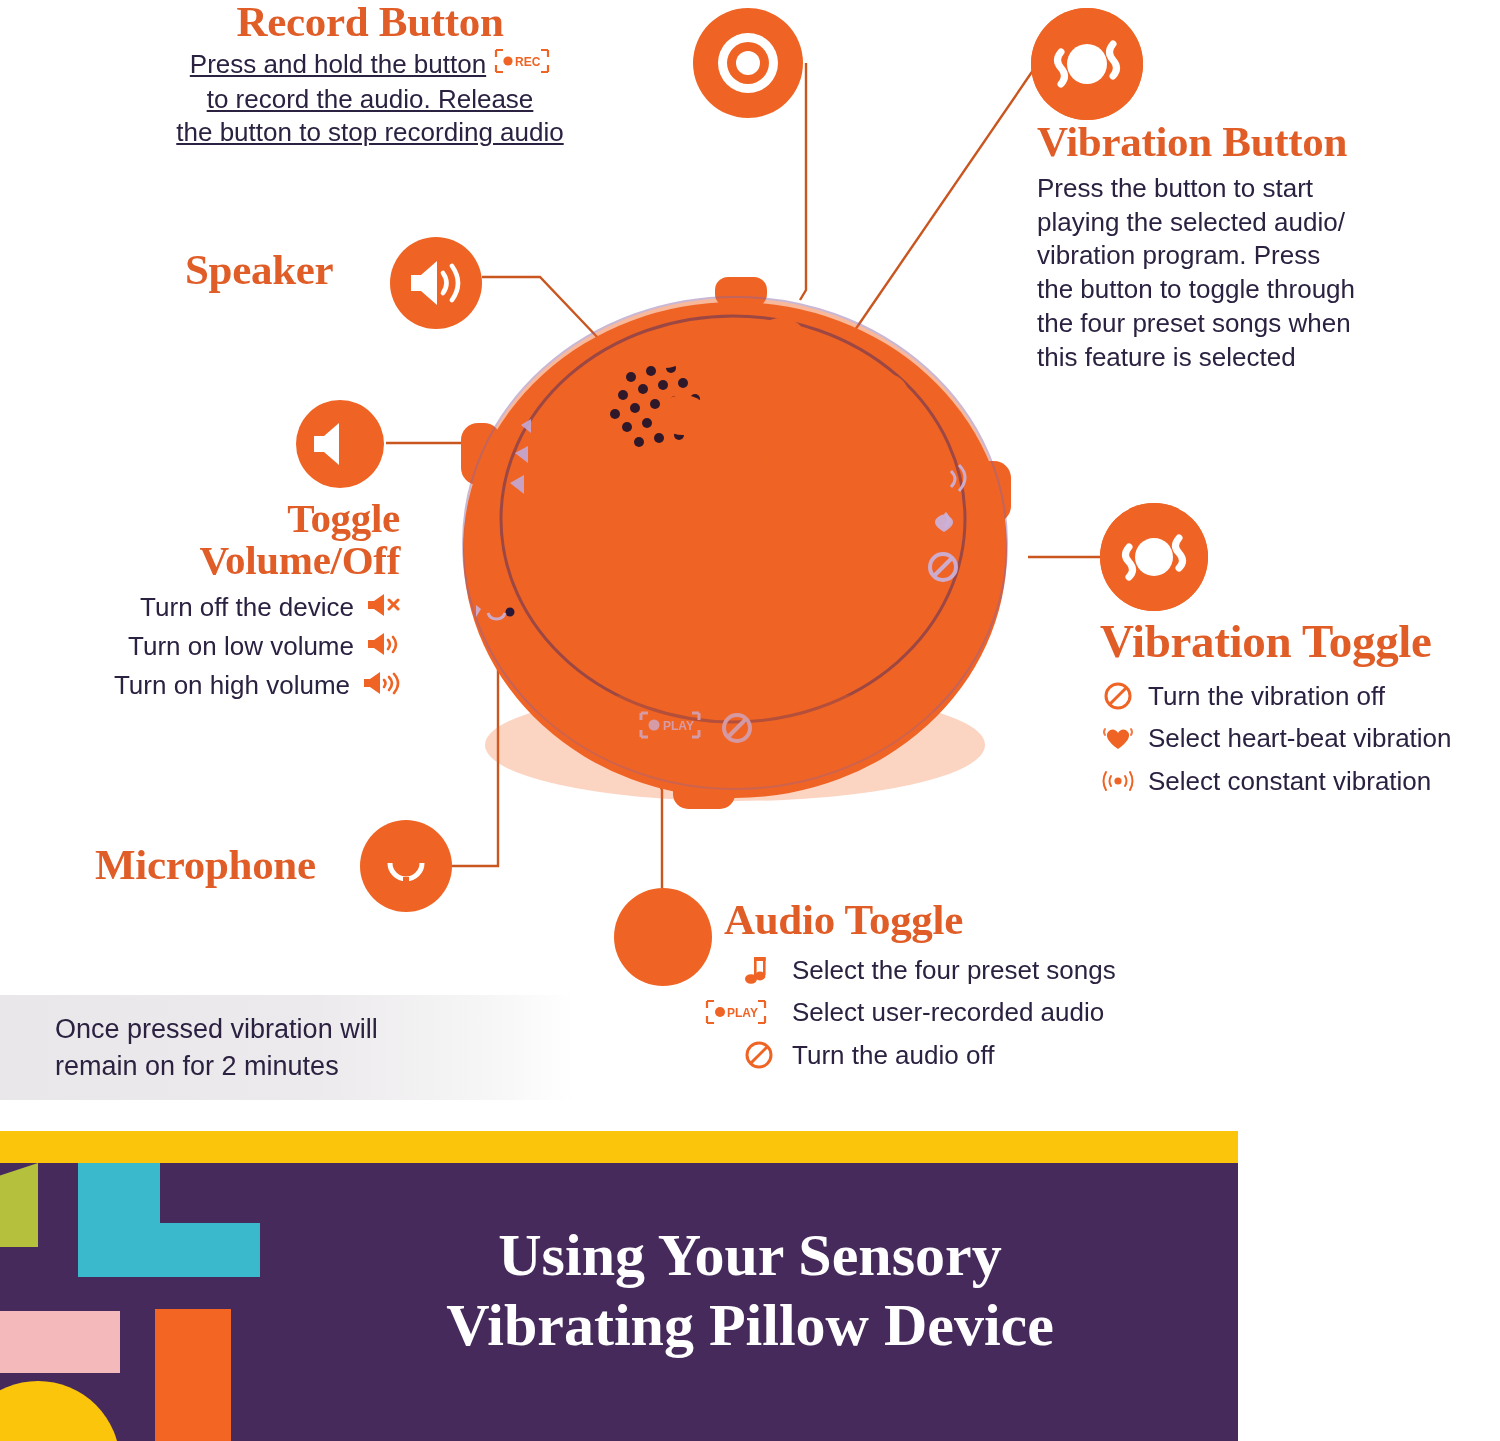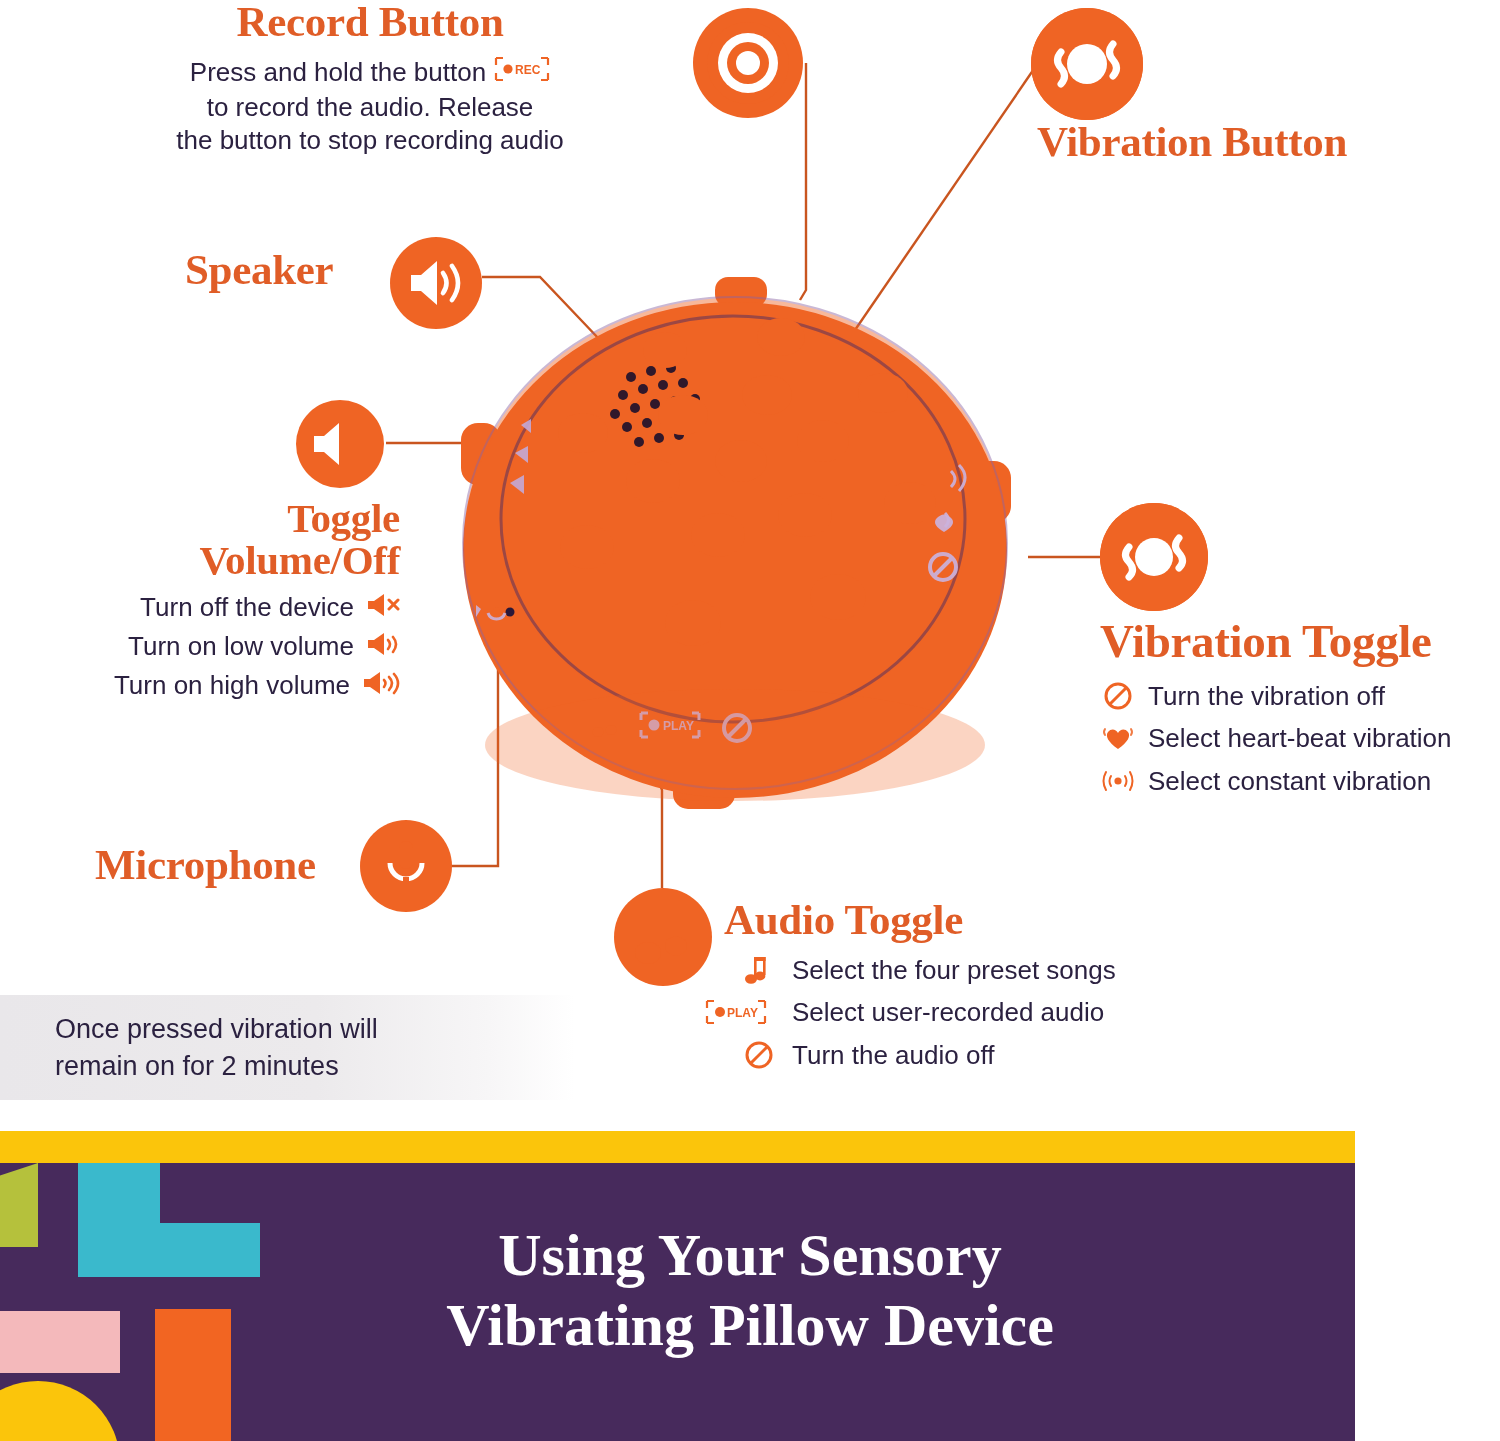--- a/index.html
+++ b/index.html
@@ -46,21 +46,21 @@
 
   
   .notebox {
     position:absolute; left:0px; top:995px; width:575px; height:105px;
     background:linear-gradient(to right,#e9e7ea 0%,#eceaec 55%,#f7f6f7 85%,#ffffff 100%);
     display:flex; align-items:center; padding-left:40px;
   }
   .notebox p { font-size:27px; line-height:1.35; color:#2b2140;margin-left:15px; }
 
   
-  .footer { position:absolute; left:0; top:1131px; width:1355px; height:310px; background:#472a5c; overflow:hidden; }
+  .footer { position:absolute; left:0; top:1131px; width:1238px; height:310px; background:#472a5c; overflow:hidden; }
   .footer .topbar { position:absolute; left:0; top:0; width:1500px; height:32px; background:#fbc50b; }
   .footer .ftitle {
     position:absolute; left:0; top:90px; width:1500px; text-align:center;
     font-family:"Liberation Serif", serif; font-weight:700; color:#ffffff;
     font-size:60px; line-height:1.16;
   }
   .shape { position:absolute; }
 
   
   .row { display:flex; align-items:flex-start; gap:12px; margin-bottom:10px; }
@@ -216,21 +216,21 @@
         <circle cx="14" cy="13" r="13" fill="none" stroke="#cbb2dc" stroke-width="4"></circle>
         <line x1="5" y1="22" x2="23" y2="4" stroke="#cbb2dc" stroke-width="4"></line>
       </g>
 
       <ellipse cx="280" cy="470" rx="250" ry="56" fill="#3a1f4d" opacity="0.28"></ellipse>
     </svg>
   </div>
 
   <div style="position:absolute;left:60px;top:0px;width:620px;text-align:center;">
     <div class="title" style="font-size:43px;">Record Button</div>
-    <div class="body" style="margin-top:12px;">
+    <div class="body" style="margin-top:4px;text-decoration:underline;">
       <div style="display:flex;align-items:center;justify-content:center;gap:8px;">
         <span>Press and hold the button</span>
         <span>
           <svg width="56" height="26" viewBox="0 0 56 26">
             <g stroke="#ef6424" stroke-width="2.2" fill="none">
               <path d="M2,2 h7 M2,2 v7"></path>
                 <path d="M54,2 h-7 M54,2 v7"></path>
               <path d="M2,24 h7 M2,24 v-7"></path>
                 <path d="M54,24 h-7 M54,24 v-7"></path>
             </g>
@@ -259,20 +259,28 @@
       <circle cx="56" cy="56" r="20" fill="#ffffff"></circle>
       <g stroke="#ffffff" stroke-width="7" stroke-linecap="round" fill="none">
         <path d="M30,44 q-7,8 0,16 q7,8 0,16"></path>
         <path d="M82,36 q-7,8 0,16 q7,8 0,16"></path>
       </g>
     </svg>
   </div>
 
   <div style="position:absolute;left:1037px;top:120px;width:450px;">
     <div class="title" style="font-size:43px;">Vibration Button</div>
+    <div class="body" style="margin-top:8px;">
+      <div>Press the button to start</div>
+      <div>playing the selected audio/</div>
+      <div>vibration program. Press</div>
+      <div>the button to toggle through</div>
+      <div>the four preset songs when</div>
+      <div>this feature is selected</div>
+    </div>
   </div>
 
   <div class="title" style="position:absolute;left:185px;top:248px;font-size:43px;">Speaker</div>
   <div class="badge" style="left:390px;top:237px;width:92px;height:92px;">
     <svg width="58" height="52" viewBox="0 0 58 52">
       <path d="M4,18 h10 L30,4 v44 L14,34 H4 z" fill="#ffffff"></path>
       <g stroke="#ffffff" stroke-width="4.6" fill="none" stroke-linecap="round">
         <path d="M36,16 q7,10 0,20"></path>
         <path d="M45,9 q12,17 0,34"></path>
       </g>

